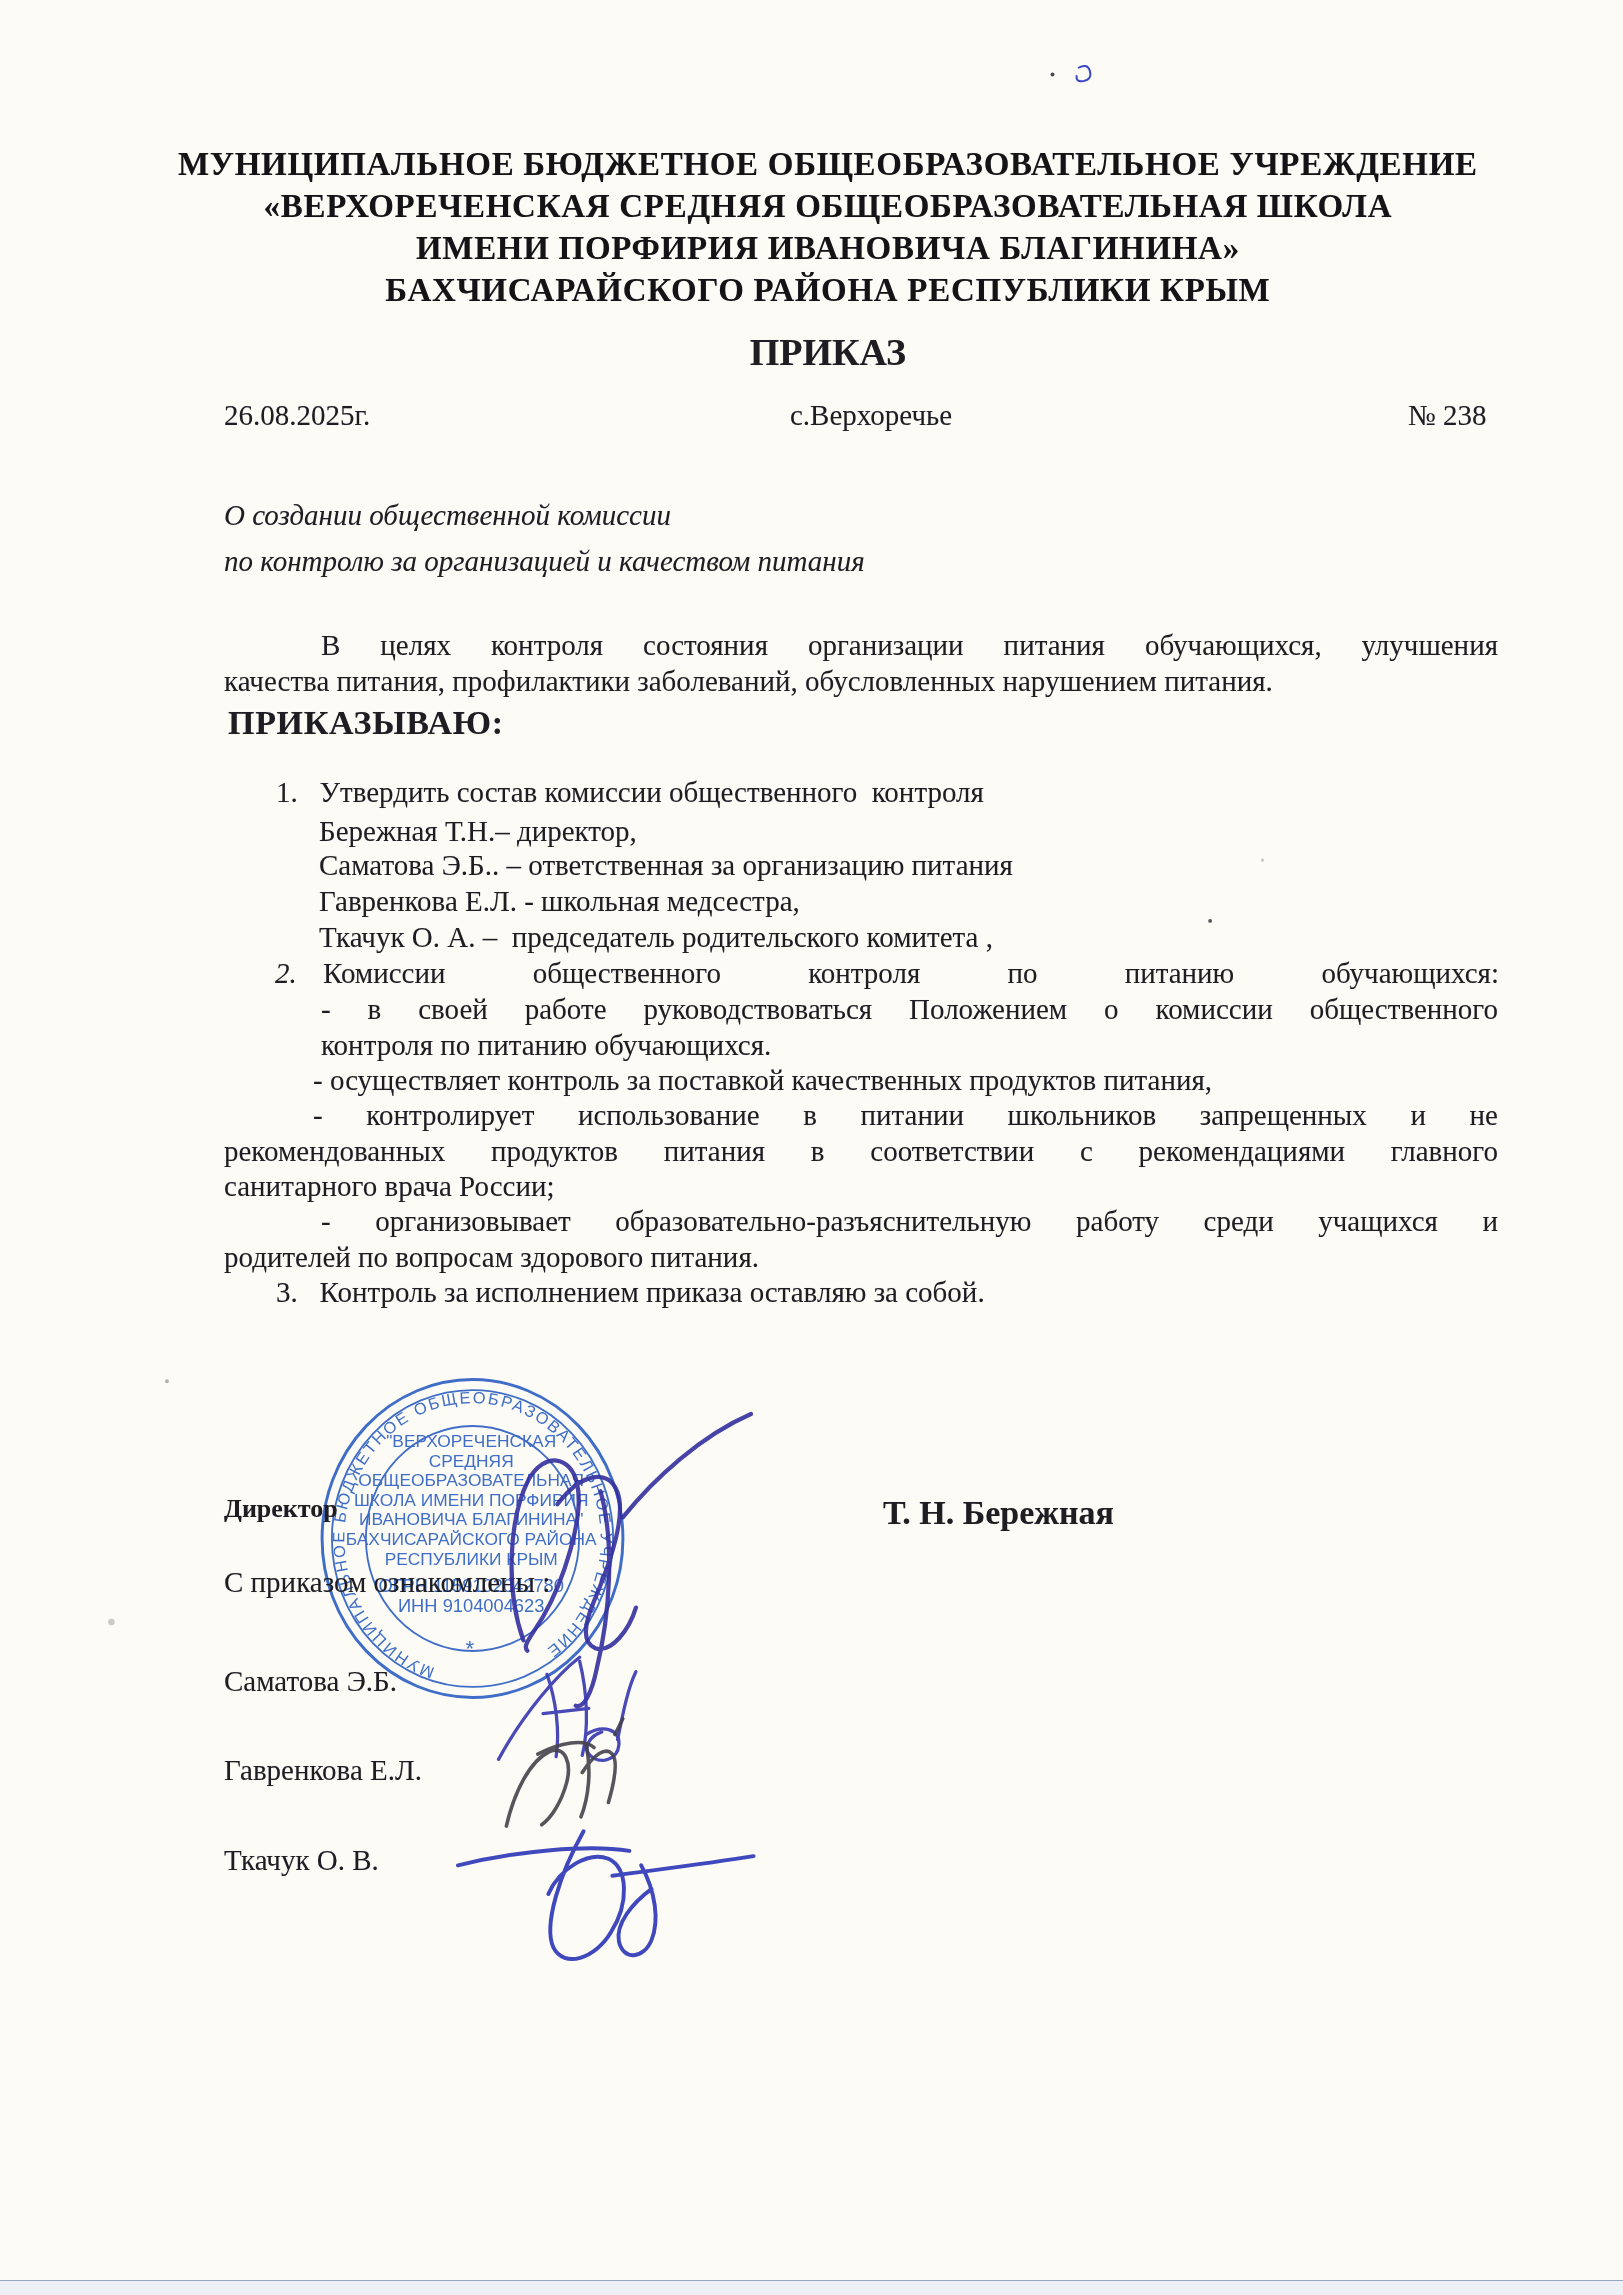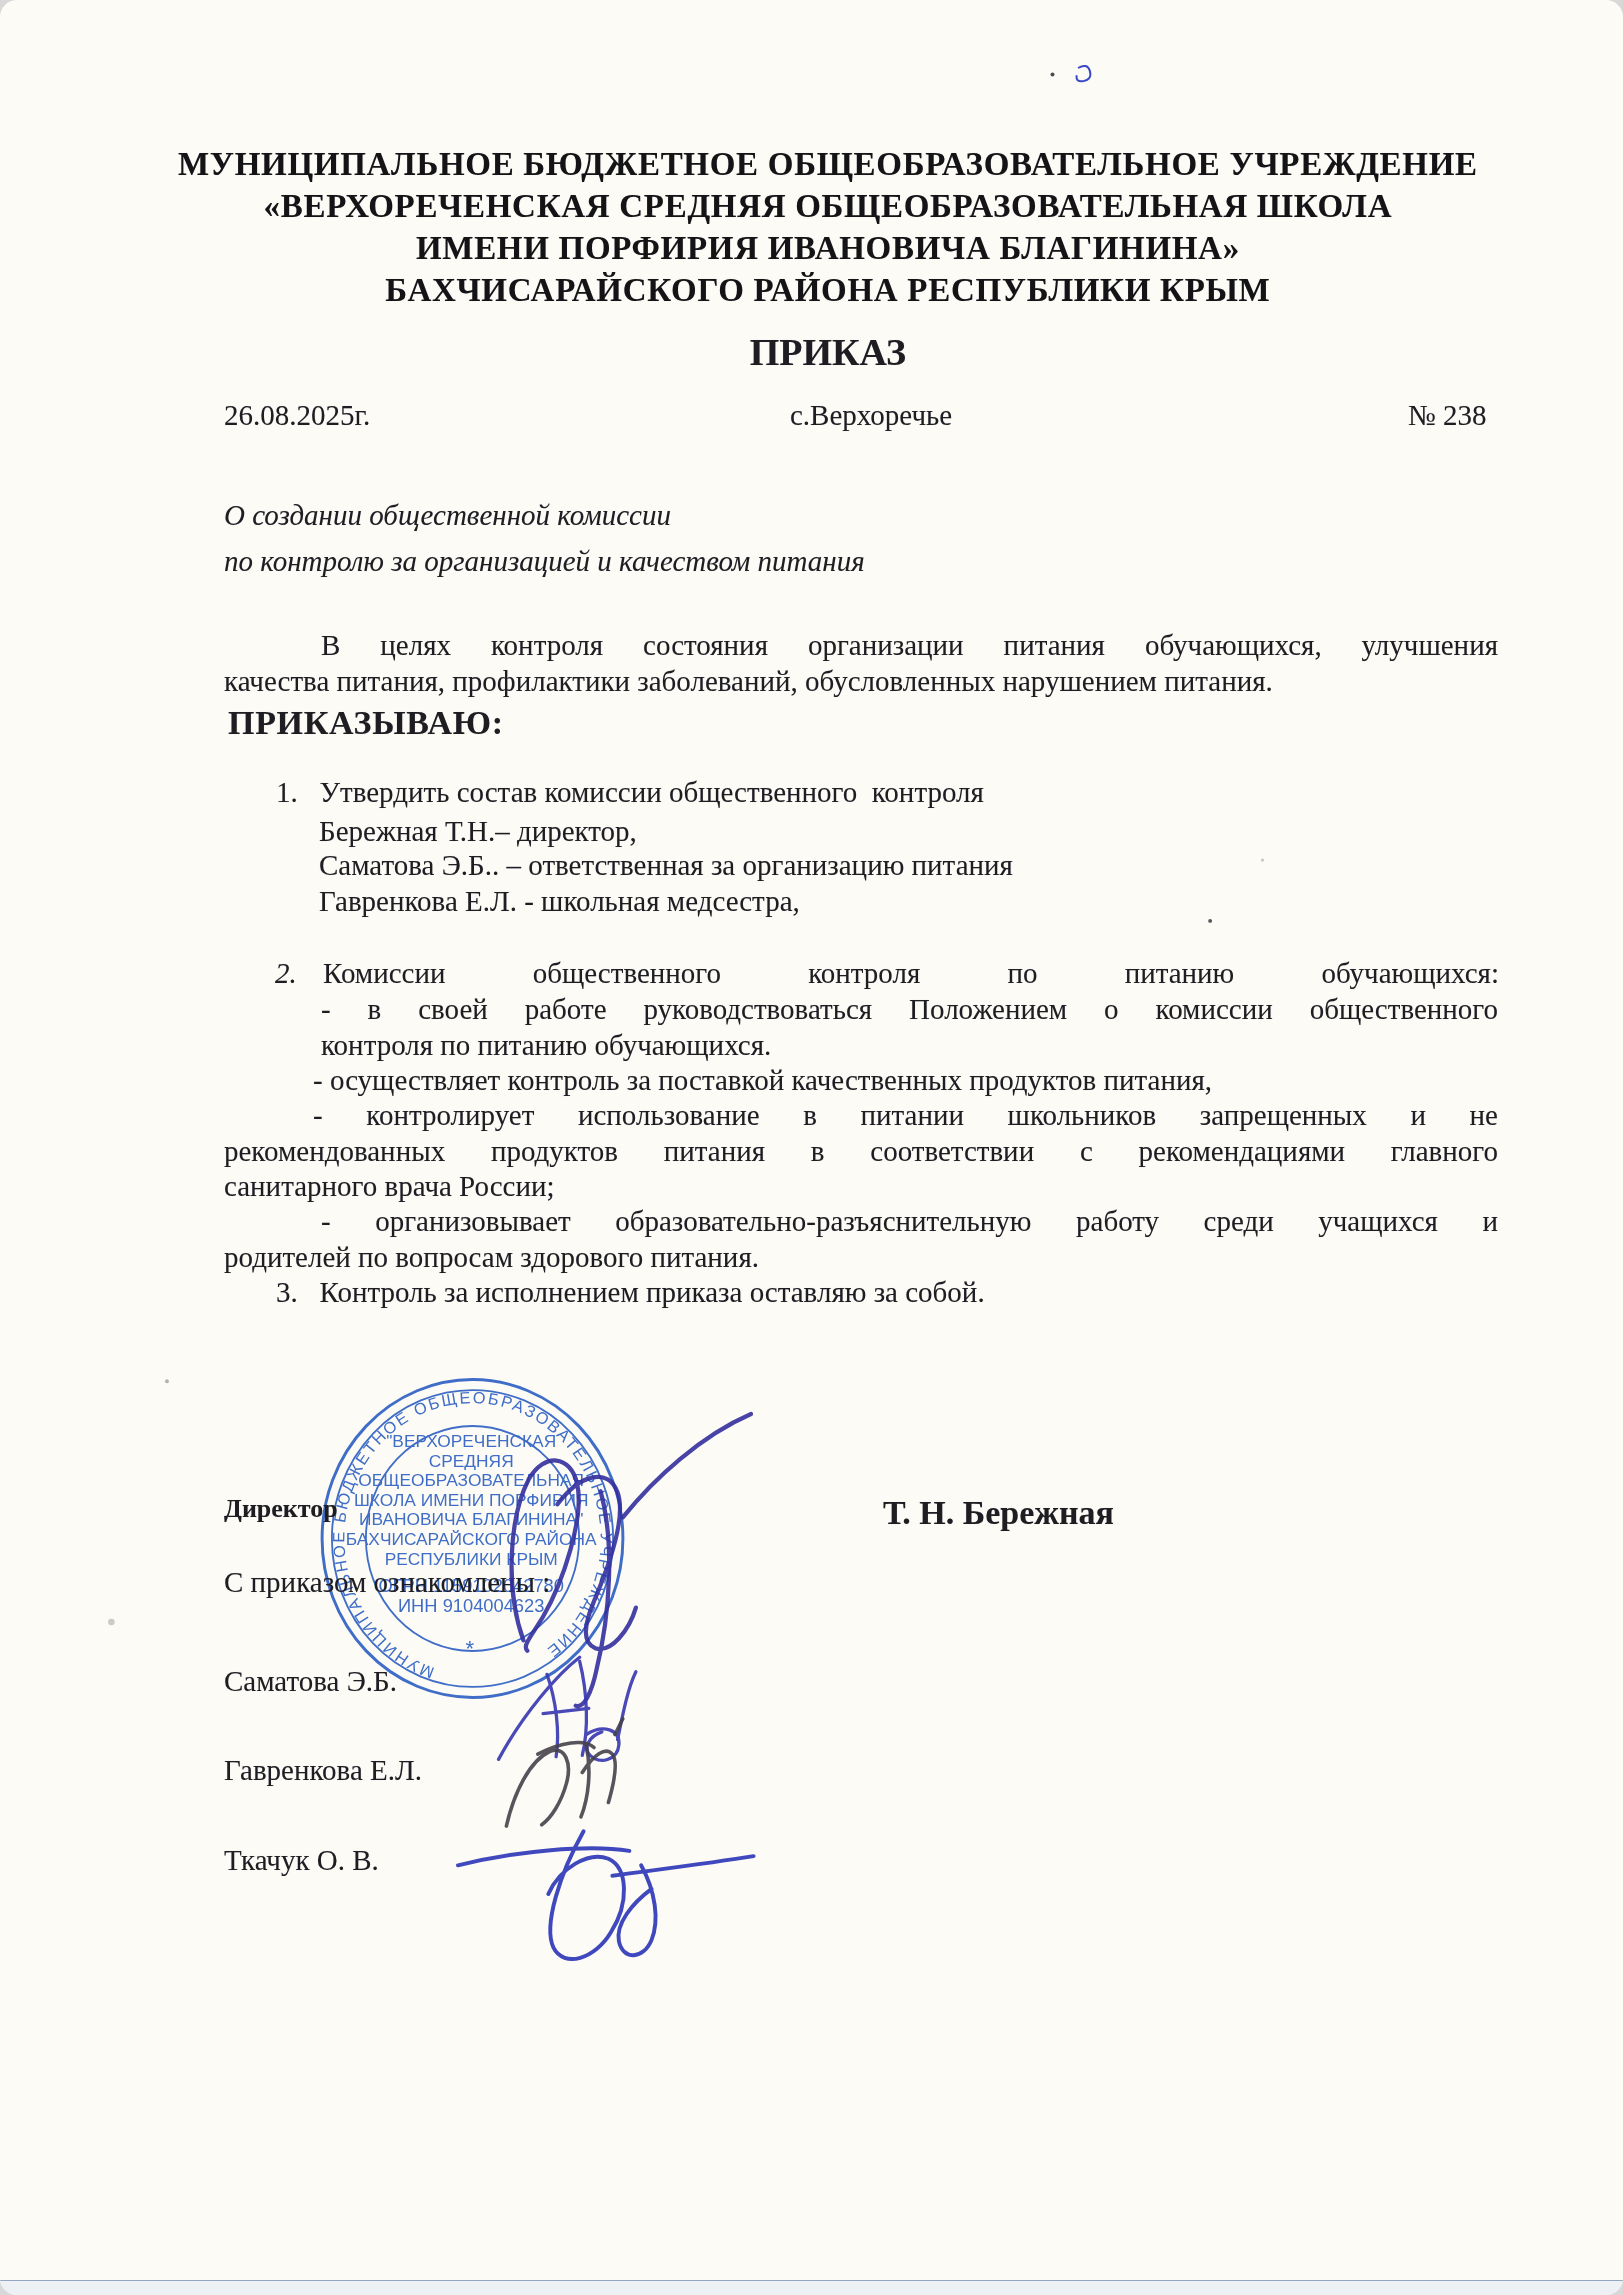--- a/index.html
+++ b/index.html
@@ -1,19 +1,19 @@
 <!DOCTYPE html>
 <html style="font-size:10.5px"><head>
 <meta charset="utf-8">
 <style>
   html,body{margin:0;padding:0;background:#d8d8d8;}
   .page{
     position:relative;width:1623px;height:2295px;
     background:#fcfbf5;overflow:hidden;
-    font-family:"Liberation Serif",serif;color:#1e1e22;border-radius:17px;
+    font-family:"Liberation Serif",serif;color:#1e1e22;
   }
   .ln{position:absolute;white-space:pre;font-size:29px;line-height:1.08;
       text-shadow:0 0 0.7px rgba(50,50,95,.28);}
   .b{font-weight:bold;text-align:right;}
   .i{font-style:italic;}
   .just{white-space:normal;text-align:justify;text-align-last:justify;}
   .hdr{left:16.4px;width:1623px;text-align:center;font-weight:bold;
        font-size:33px;letter-spacing:0.7px;color:#141416;}
   .stamp-svg{position:absolute;left:309px;top:1365px;opacity:.92;}
   .overlay{position:absolute;left:0;top:0;pointer-events:none;}
@@ -41,20 +41,21 @@
 
   <div class="ln just" style="top:630px;left:224px;width:1274px;text-indent:97px">В целях контроля состояния организации питания обучающихся, улучшения</div>
   <div class="ln" style="top:666px;left:224px">качества питания, профилактики заболеваний, обусловленных нарушением питания.</div>
 
   <div class="ln b" style="top:705px;left:228px;font-size:34px;letter-spacing:0.7px">ПРИКАЗЫВАЮ:</div>
 
   <div class="ln" style="top:777px;left:276px">1.   Утвердить состав комиссии общественного  контроля</div>
   <div class="ln" style="top:816px;left:319px">Бережная Т.Н.– директор,</div>
   <div class="ln" style="top:850px;left:319px">Саматова Э.Б.. – ответственная за организацию питания</div>
   <div class="ln" style="top:886px;left:319px">Гавренкова Е.Л. - школьная медсестра,</div>
+  <div class="ln" style="top:922px;left:319px">Ткачук О. А. –  председатель родительского комитета ,</div>
 
   <div class="ln i" style="top:958px;left:275px">2.</div>
   <div class="ln just" style="top:958px;left:323px;width:1176px">Комиссии общественного  контроля по питанию обучающихся:</div>
   <div class="ln just" style="top:994px;left:224px;width:1274px;text-indent:97px">- в своей работе руководствоваться Положением о комиссии общественного</div>
   <div class="ln" style="top:1030px;left:321px">контроля по питанию обучающихся.</div>
   <div class="ln just" style="top:1100px;left:224px;width:1274px;text-indent:89px">- контролирует использование в питании школьников запрещенных и не</div>
   <div class="ln" style="top:1065px;left:313px">- осуществляет контроль за поставкой качественных продуктов питания,</div>
   <div class="ln just" style="top:1136px;left:224px;width:1274px">рекомендованных продуктов питания в соответствии с рекомендациями главного</div>
   <div class="ln" style="top:1171px;left:224px">санитарного врача России;</div>
   <div class="ln just" style="top:1206px;left:224px;width:1274px;text-indent:97px">-    организовывает  образовательно-разъяснительную работу  среди учащихся и</div>

